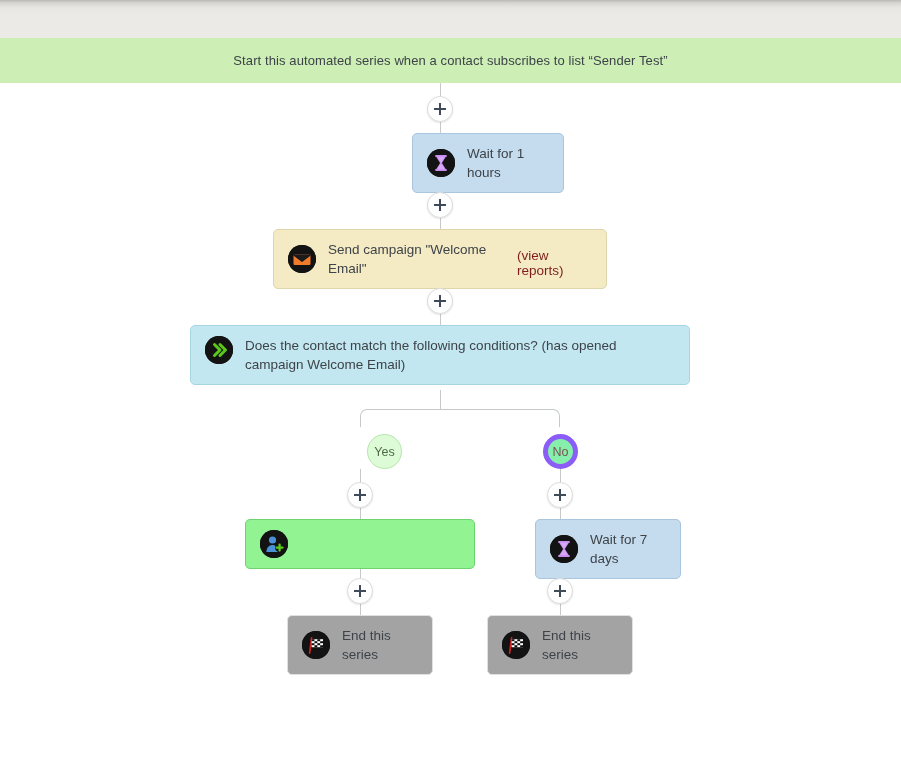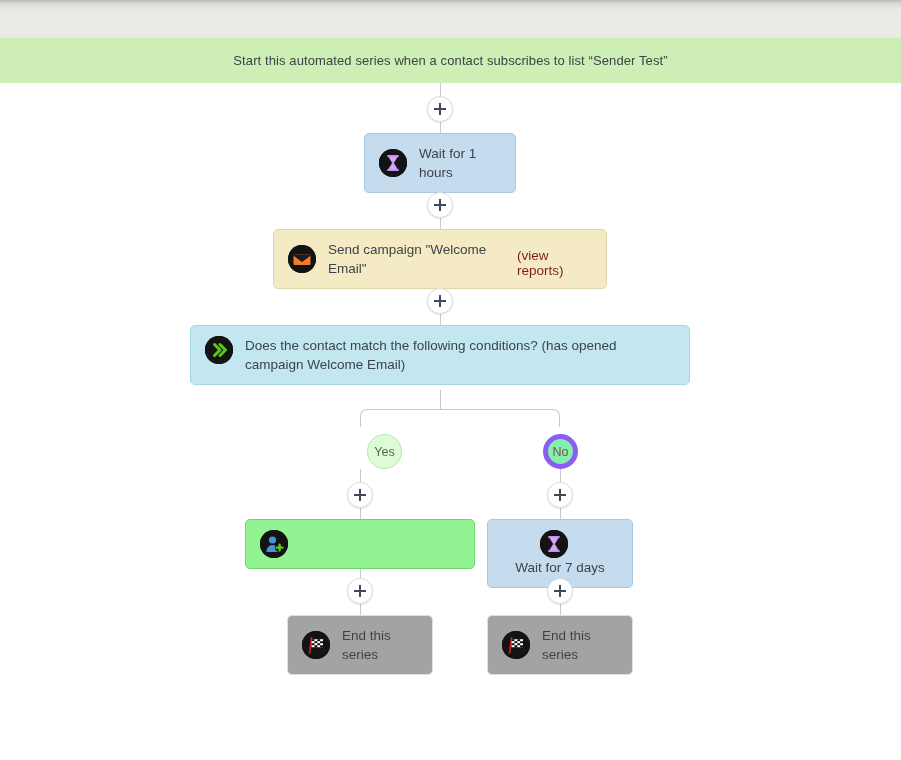--- a/index.html
+++ b/index.html
@@ -101,20 +101,21 @@
     cursor: pointer;
   }
   .node .label {
     font-size: 13.5px;
     color: #3d4349;
     line-height: 19px;
   }
   .node-wait {
     background: #c5dcee;
     border: 1px solid #a9c6de;
+    margin-left: 48px;
   }
   .node-campaign {
     background: #f4ebc4;
     border: 1px solid #ded5ab;
   }
   .node-condition {
     background: #c3e7f0;
     border: 1px solid #a6d6e3;
     align-items: flex-start;
   }
@@ -256,21 +257,21 @@
       <svg width="28" height="28" viewBox="0 0 28 28">
         <circle cx="14" cy="14" r="14" fill="#131313"></circle>
         <circle cx="12.5" cy="10" r="3.6" fill="#4a90d9"></circle>
         <path d="M6.4 22 C6.4 17.2 9.4 15 12.5 15 C15.6 15 18.6 17.2 18.6 22 Z" fill="#4a90d9"></path>
         <circle cx="19.6" cy="17.6" r="4.6" fill="#131313"></circle>
         <path d="M19.6 14.6 v6 M16.6 17.6 h6" stroke="#5cc91a" stroke-width="2.3" stroke-linecap="round"></path>
       </svg>
     </span>
   </div>
 
-  <div class="node node-wait" style="left:487px; top:519px; width:146px;flex-direction:column;">
+  <div class="node node-wait" style="left:487px; top:519px; width:146px;">
     <span class="icon">
       <svg width="28" height="28" viewBox="0 0 28 28">
         <circle cx="14" cy="14" r="14" fill="#131313"></circle>
         <path d="M9 7 H19 M9 21 H19" stroke="#c78df0" stroke-width="1.8" stroke-linecap="round"></path>
         <path d="M10 7.6 L18 20.4 M18 7.6 L10 20.4" stroke="#c78df0" stroke-width="1.6"></path>
         <path d="M10.2 7.8 L17.8 7.8 L14 13.8 Z" fill="#d7a9f5"></path>
         <path d="M10.2 20.2 L17.8 20.2 L14 14.2 Z" fill="#d7a9f5"></path>
       </svg>
     </span>
     <span class="label">Wait for 7 days</span>

